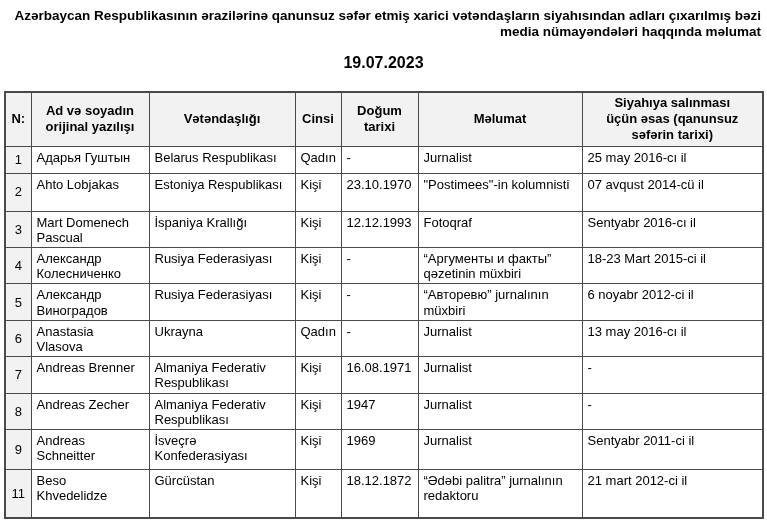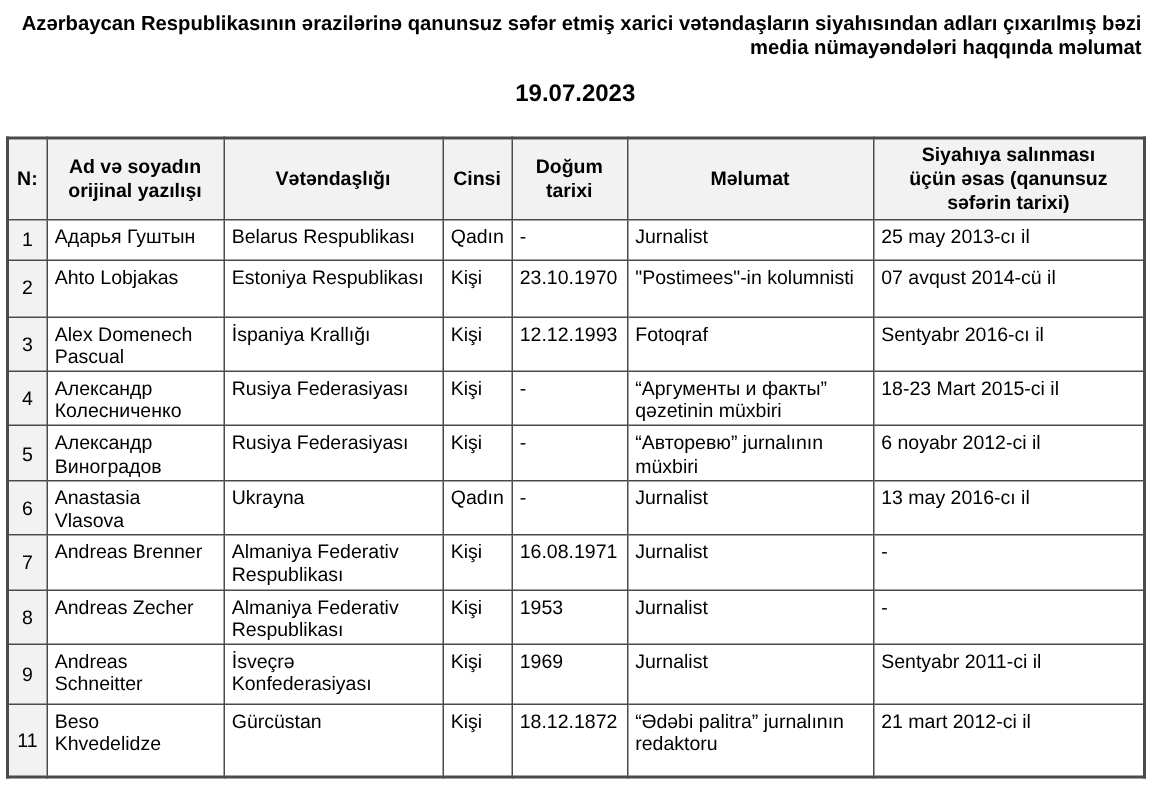--- a/index.html
+++ b/index.html
@@ -102,34 +102,34 @@
         </tr>
     </thead>
     <tbody id="table-body">
         <tr>
           <td class="c0">1</td>
           <td class="c1">Адарья Гуштын</td>
           <td class="c2">Belarus Respublikası</td>
           <td class="c3">Qadın</td>
           <td class="c4">-</td>
           <td class="c5">Jurnalist</td>
-          <td class="c6">25 may 2013-cı il</td>
+          <td class="c6">25 may 2016-cı il</td>
         </tr>
         <tr>
           <td class="c0">2</td>
           <td class="c1">Ahto Lobjakas</td>
           <td class="c2">Estoniya Respublikası</td>
           <td class="c3">Kişi</td>
           <td class="c4">23.10.1970</td>
           <td class="c5">"Postimees"-in kolumnisti</td>
           <td class="c6">07 avqust 2014-cü il</td>
         </tr>
         <tr>
           <td class="c0">3</td>
-          <td class="c1">Alex Domenech Pascual</td>
+          <td class="c1">Mart Domenech Pascual</td>
           <td class="c2">İspaniya Krallığı</td>
           <td class="c3">Kişi</td>
           <td class="c4">12.12.1993</td>
           <td class="c5">Fotoqraf</td>
           <td class="c6">Sentyabr 2016-cı il</td>
         </tr>
         <tr>
           <td class="c0">4</td>
           <td class="c1">Александр Колесниченко</td>
           <td class="c2">Rusiya Federasiyası</td>
@@ -163,21 +163,21 @@
           <td class="c3">Kişi</td>
           <td class="c4">16.08.1971</td>
           <td class="c5">Jurnalist</td>
           <td class="c6">-</td>
         </tr>
         <tr>
           <td class="c0">8</td>
           <td class="c1">Andreas Zecher</td>
           <td class="c2">Almaniya Federativ Respublikası</td>
           <td class="c3">Kişi</td>
-          <td class="c4">1953</td>
+          <td class="c4">1947</td>
           <td class="c5">Jurnalist</td>
           <td class="c6">-</td>
         </tr>
         <tr>
           <td class="c0">9</td>
           <td class="c1">Andreas Schneitter</td>
           <td class="c2">İsveçrə Konfederasiyası</td>
           <td class="c3">Kişi</td>
           <td class="c4">1969</td>
           <td class="c5">Jurnalist</td>

